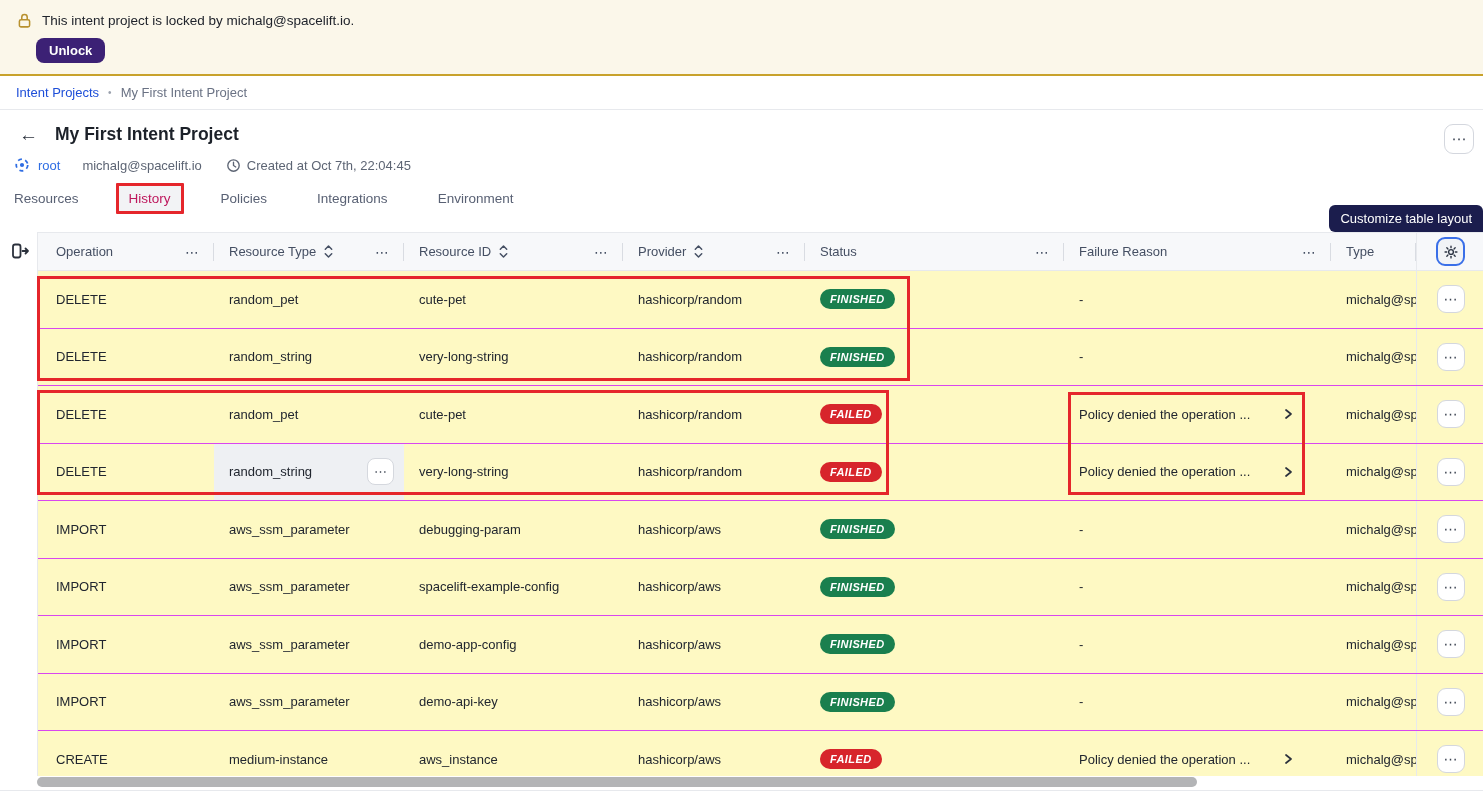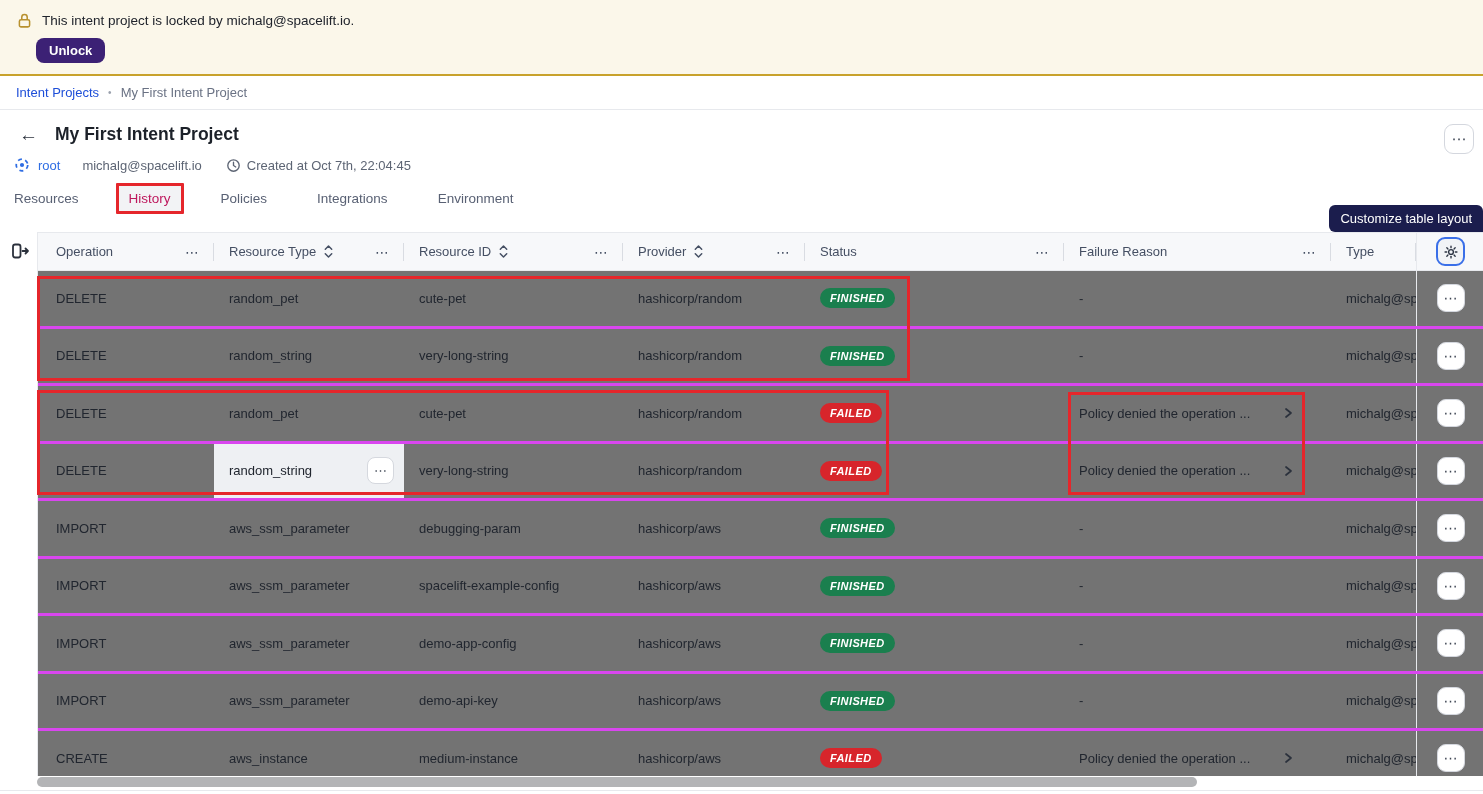--- a/index.html
+++ b/index.html
@@ -61,21 +61,21 @@
   .th.first { padding-left:18px; }
   .th:not(.actions)::after { content:""; position:absolute; right:0; top:10px;
         width:1px; height:18px; background:#d9dce2; }
   .th .menu-dots { position:absolute; right:14px; color:#454f63; font-size:14px;
         letter-spacing:1px; cursor:pointer; }
   .th.actions { border-left:1px solid #e7e9ed; justify-content:center; padding-left:0; }
   .sort-icon { display:inline-flex; cursor:pointer; }
 
   .tbody { height:505px; overflow:hidden; }
   .tr { display:grid; grid-template-columns:176px 190px 219px 182px 259px 267px 85px 68px;
-        height:57.5px; border-bottom:3px solid #d946ef; background:#737373; }
+        height:57.5px; border-bottom:1px solid #d946ef; background:#fef9c3; }
   .td { display:flex; align-items:center; padding-left:15px; font-size:13px; color:#21262f;
         position:relative; overflow:hidden; }
   .td.op { padding-left:18px; }
   .td.actions { border-left:1px solid #e7e9ed; justify-content:center; padding-left:0; }
   .td.user span { white-space:nowrap; overflow:hidden; display:block; width:70px; }
   .td.failure { justify-content:space-between; padding-right:36px; }
   .badge { color:#fff; font-size:11px; font-weight:bold; letter-spacing:.4px;
            padding:4px 10px; border-radius:12px;font-style:italic; }
   .badge-green { background:#1a7f4e; }
   .badge-red { background:#d7252b; }
@@ -463,27 +463,27 @@
             <span>michalg@spacelift.io</span>
           </div>
       <div class="td actions">
         <button class="row-kebab">⋯</button>
       </div>
     </div>
         <div class="tr expandable">
       <div class="td op">
             <span>CREATE</span>
           </div>
+      <div class="td">
+            <span>medium-instance</span>
+          </div>
       <div class="td rtype">
         <span>aws_instance</span>
 
       </div>
-      <div class="td">
-            <span>medium-instance</span>
-          </div>
       <div class="td">
             <span>hashicorp/aws</span>
           </div>
       <div class="td">
             <span class="badge badge-red">FAILED</span>
           </div>
       <div class="td failure">
         <span>Policy denied the operation ...</span>
         <span class="chev">
           <svg width="14" height="14" viewBox="0 0 14 14">

